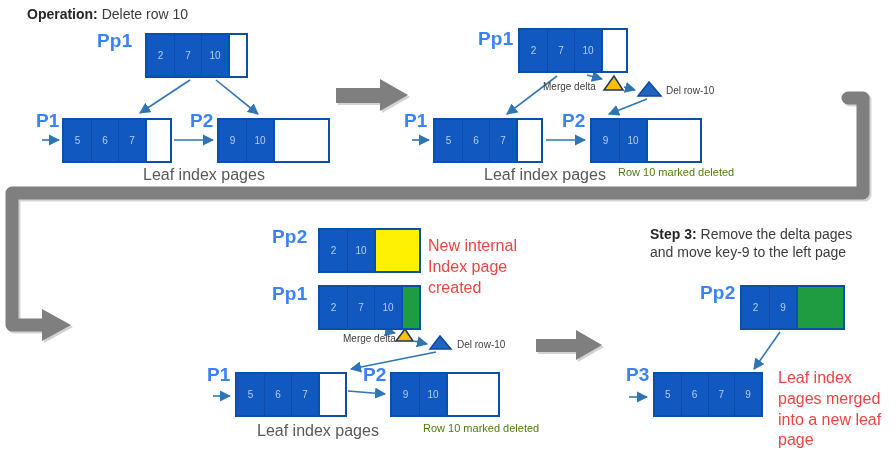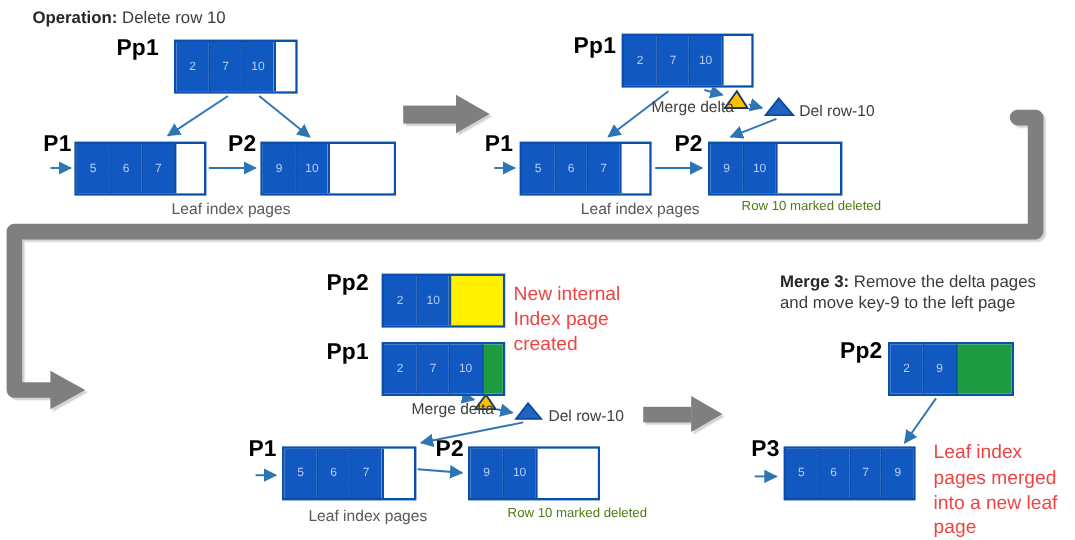--- a/index.html
+++ b/index.html
@@ -3,37 +3,37 @@
 <meta charset="utf-8">
 <style>
   html,body{margin:0;padding:0;background:#fff;}
   #canvas{
     position:relative;width:896px;height:450px;background:#ffffff;
     font-family:"Liberation Sans",sans-serif;overflow:hidden;
   }
   #arrow-layer{position:absolute;left:0;top:0;z-index:1;pointer-events:none;}
   .heading{position:absolute;z-index:2;font-size:14px;color:#3b3b3b;line-height:1.28;}
   .heading b{color:#262626;}
-  .plabel{position:absolute;z-index:2;font-size:19px;font-weight:bold;color:#000000;letter-spacing:.2px;}
+  .plabel{position:absolute;z-index:2;font-size:19px;font-weight:bold;color:#3b82f6;letter-spacing:.2px;}
   .pbox{
     position:absolute;z-index:2;height:45px;box-sizing:border-box;
     border:2px solid #0a4fa8;background:#fff;display:flex;
   }
   .cell{box-sizing:border-box;display:flex;align-items:center;justify-content:center;
         font-size:10px;color:#b6cdf0;}
   .cell.blue{width:27px;background:#1159c1;}
   .cell.blue + .cell.blue{border-left:1px dotted #0a3e8f;}
   .cell.fill{flex:1;background:#ffffff;border-left:2px solid #0a4fa8;}
   .cell.fill.yellow{background:#fff100;}
   .cell.fill.green{background:#1f9c41;}
   .cell.blue.grow{flex:1;width:auto;}
-  .glabel{position:absolute;z-index:2;font-size:13px;color:#595959;white-space:nowrap;}
+  .glabel{position:absolute;z-index:2;font-size:16px;color:#595959;white-space:nowrap;}
   .rlabel{position:absolute;z-index:2;font-size:11px;color:#4d7c0f;white-space:nowrap;}
   .note{position:absolute;z-index:2;font-size:16px;color:#ef4444;line-height:1.3;}
-  .slabel{position:absolute;z-index:3;font-size:13px;color:#404040;white-space:nowrap;}
+  .slabel{position:absolute;z-index:3;font-size:10px;color:#404040;white-space:nowrap;}
 </style>
 </head>
 <body>
 
 <div id="canvas">
 
   <svg id="arrow-layer" width="896" height="450" viewBox="0 0 896 450">
     <defs>
       <marker id="ab" viewBox="0 0 10 10" refX="9" refY="5" markerWidth="7" markerHeight="7" orient="auto">
         <path d="M0,0 L10,5 L0,10 z" fill="#2e75b6"></path>
@@ -181,21 +181,21 @@
   <div class="pbox" style="left:390px;top:372px;width:110px">
     <div class="cell blue">9</div>
     <div class="cell blue">10</div>
     <div class="cell fill"></div>
   </div>
 
   <div class="glabel" style="left:257px;top:422px">Leaf index pages</div>
   <div class="rlabel" style="left:423px;top:422px">Row 10 marked deleted</div>
 
   <div class="heading" style="left:650px;top:226px;width:218px">
-    <b>Merge 3:</b><span> Remove the delta pages and move key-9 to the left page</span>
+    <b>Step 3:</b><span> Remove the delta pages and move key-9 to the left page</span>
   </div>
 
   <div class="plabel" style="left:700px;top:282px">Pp2</div>
   <div class="pbox" style="left:740px;top:285px;width:105px">
     <div class="cell blue">2</div>
     <div class="cell blue">9</div>
     <div class="cell fill green"></div>
   </div>
 
   <div class="plabel" style="left:626px;top:364px">P3</div>

